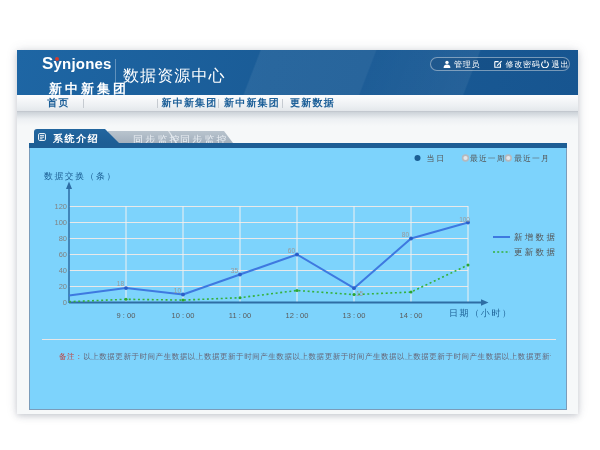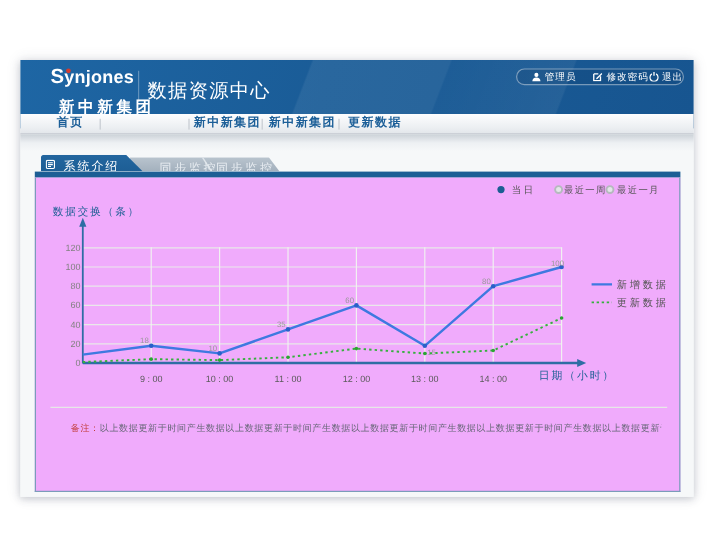--- a/index.html
+++ b/index.html
@@ -39,27 +39,27 @@
   
   .tabgray { position:absolute; left:91px; top:81px; width:125px; height:12px;
     background:linear-gradient(#b9c4ce, #a3b0bd);
     clip-path:polygon(0 0, 116px 0, 125px 12px, 0 12px); }
   .tabsep { position:absolute; left:151px; top:81px; width:9px; height:12px;
     clip-path:polygon(0 0, 1.4px 0, 9px 12px, 7.6px 12px); background:#dfe5ea; }
   .tabtxt { position:absolute; top:83px; font-size:10px; color:#e9eef3; letter-spacing:2.2px; }
   #tab1 { position:absolute; left:17px; top:79px; width:85px; height:14px;
     background:linear-gradient(#23669f,#1d5e95);
     clip-path:polygon(0 0, 71px 0, 85px 14px, 0 14px); border-top-left-radius:3px;
-    color:#fff; font-size:9px; font-weight:normal; letter-spacing:0.6px; }
+    color:#fff; font-size:9px; font-weight:bold; letter-spacing:0.6px; }
   #tab1 span { position:absolute; left:19px; top:2.5px; font-size:10px; letter-spacing:1.6px; }
   #tab1 svg { position:absolute; left:4px; top:3.5px; }
   #tabbar { position:absolute; left:12px; top:93px; width:538px; height:5px; background:#1d5e95; }
   
   #wbox { position:absolute; left:12px; top:98px; width:538px; height:262px;
-    background:#f0abfc; border:1px solid #7b9cba; border-top:none; }
+    background:#7dd3fc; border:1px solid #7b9cba; border-top:none; }
   
   #note { position:absolute; left:29px; top:204px; width:492px; height:10px;
     font-size:7.5px; color:#667; white-space:nowrap; overflow:hidden; letter-spacing:0.55px; }
   #note b { color:#c03b35; font-weight:normal; }
 </style>
 </head>
 <body>
 <div id="panel">
   <div id="hdr">
     <div class="sheen"></div>

